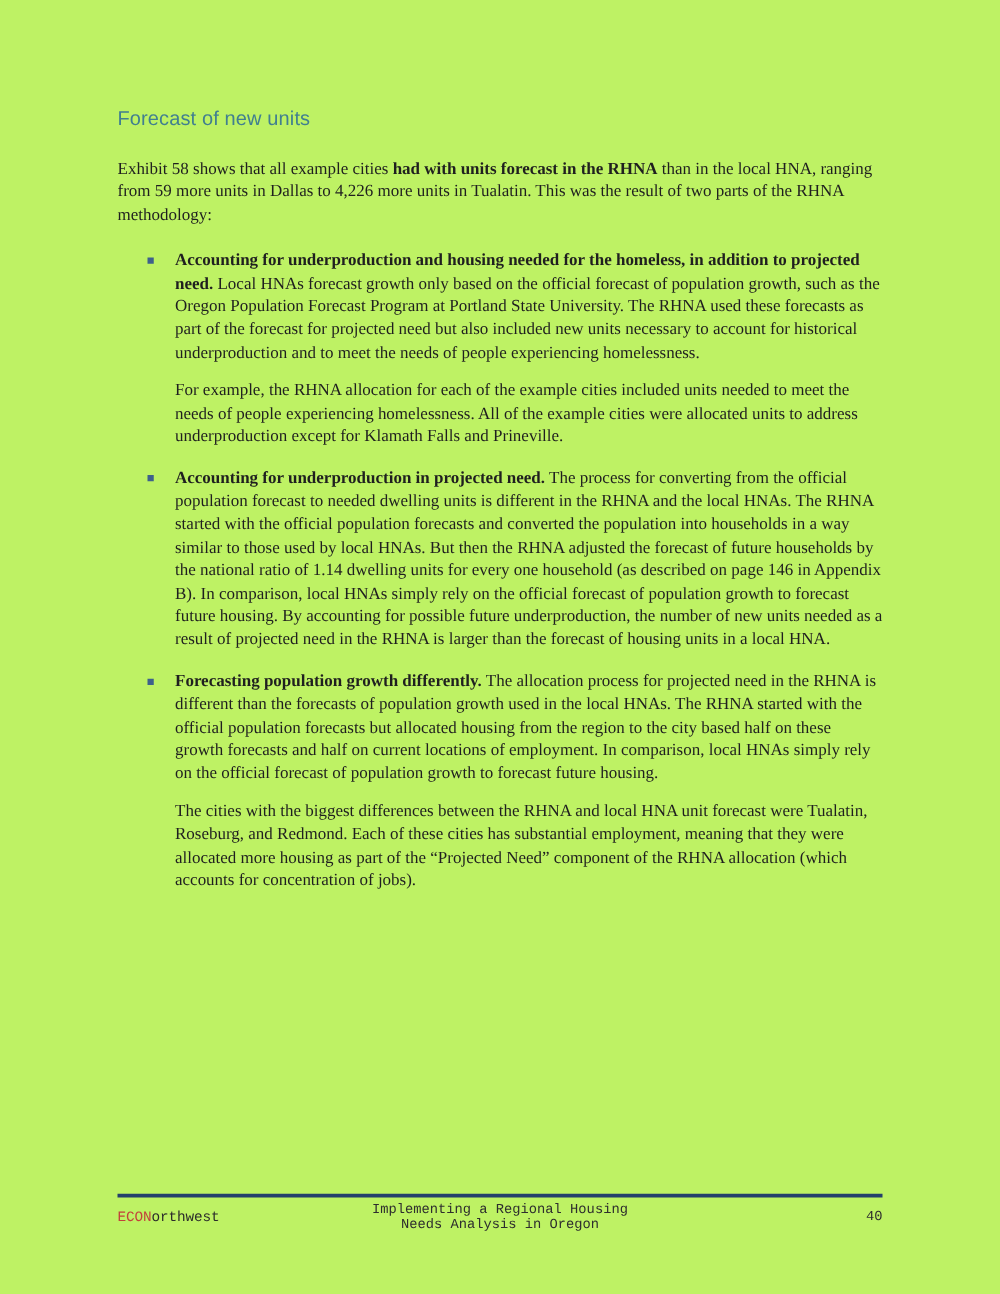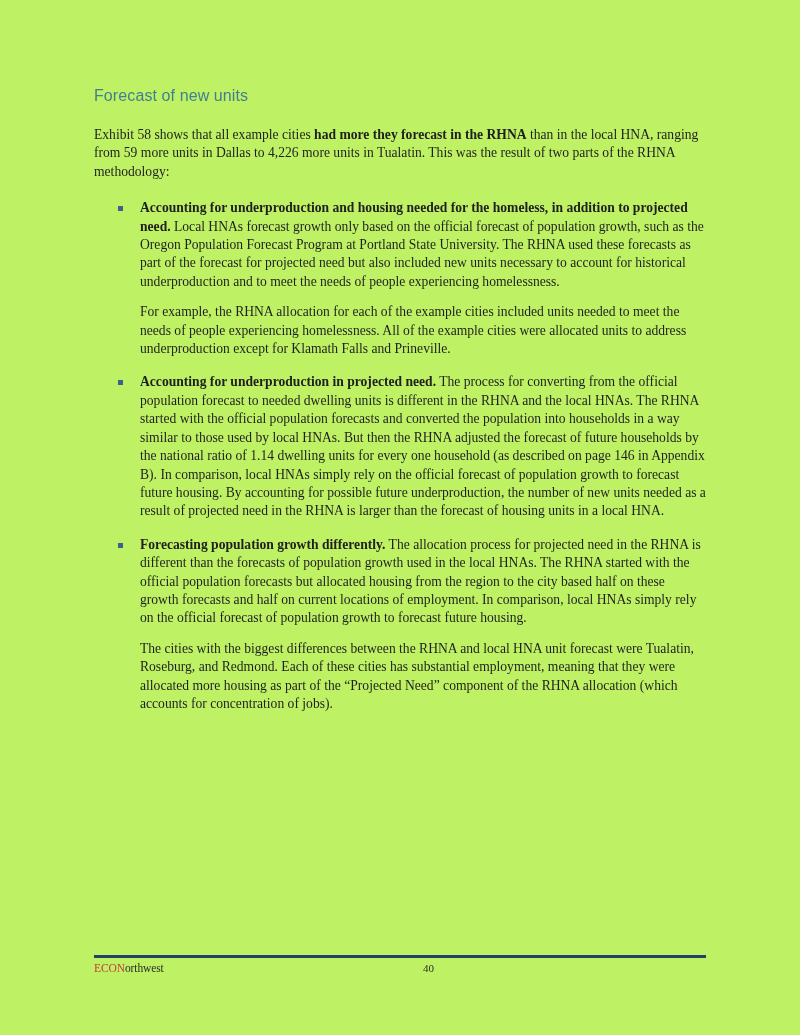--- a/index.html
+++ b/index.html
@@ -44,39 +44,40 @@
     left: 94px; top: 955px;
     width: 612px; height: 3px;
     background: #24406B;
   }
   .footer-row {
     position: absolute;
     left: 94px; top: 962px;
     width: 612px;
     display: flex;
     align-items: center;
-    font-family: Liberation Serif, serif;
+    font-family: Liberation Mono, monospace;
     font-size: 11px;
     color: #2e2e2e;
+    gap: 20px;
   }
   .footer-logo { width: 170px; font-size: 11.5px; letter-spacing: -0.1px; }
   .logo-red  { color: #C2413B; }
   .logo-dark { color: #2b2b2b; }
   .footer-center { flex: 1; text-align: center; }
   .footer-page { width: 170px; text-align: right; }
 </style>
 </head>
 <body>
 
 <div class="page">
   <div class="content">
 
     <h1 class="section-heading">Forecast of new units</h1>
 
-    <p class="intro"><span>Exhibit 58 shows that all example cities </span><strong>had more they forecast in the RHNA</strong><span> than in the local HNA, ranging from 59 more units in Dallas to 4,226 more units in Tualatin. This was the result of two parts of the RHNA methodology:</span></p>
+    <p class="intro"><span>Exhibit 58 shows that all example cities </span><strong>had with units forecast in the RHNA</strong><span> than in the local HNA, ranging from 59 more units in Dallas to 4,226 more units in Tualatin. This was the result of two parts of the RHNA methodology:</span></p>
 
     <div class="bullet">
       <span class="marker"></span>
       <div class="btext">
         <p><strong>Accounting for underproduction and housing needed for the homeless, in addition to projected need.</strong><span> Local HNAs forecast growth only based on the official forecast of population growth, such as the Oregon Population Forecast Program at Portland State University. The RHNA used these forecasts as part of the forecast for projected need but also included new units necessary to account for historical underproduction and to meet the needs of people experiencing homelessness.</span></p>
         <p class="followup">For example, the RHNA allocation for each of the example cities included units needed to meet the needs of people experiencing homelessness. All of the example cities were allocated units to address underproduction except for Klamath Falls and Prineville.</p>
       </div>
     </div>
 
     <div class="bullet">
@@ -92,15 +93,16 @@
         <p><strong>Forecasting population growth differently.</strong><span> The allocation process for projected need in the RHNA is different than the forecasts of population growth used in the local HNAs. The RHNA started with the official population forecasts but allocated housing from the region to the city based half on these growth forecasts and half on current locations of employment. In comparison, local HNAs simply rely on the official forecast of population growth to forecast future housing.</span></p>
         <p class="followup">The cities with the biggest differences between the RHNA and local HNA unit forecast were Tualatin, Roseburg, and Redmond. Each of these cities has substantial employment, meaning that they were allocated more housing as part of the “Projected Need” component of the RHNA allocation (which accounts for concentration of jobs).</p>
       </div>
     </div>
 
   </div>
 
   <div class="footer-rule"></div>
   <div class="footer-row">
     <div class="footer-logo"><span class="logo-red">ECON</span><span class="logo-dark">orthwest</span></div>
+    <div class="footer-center">Implementing a Regional Housing Needs Analysis in Oregon</div>
     <div class="footer-page">40</div>
   </div>
 </div>
 
 </body></html>

